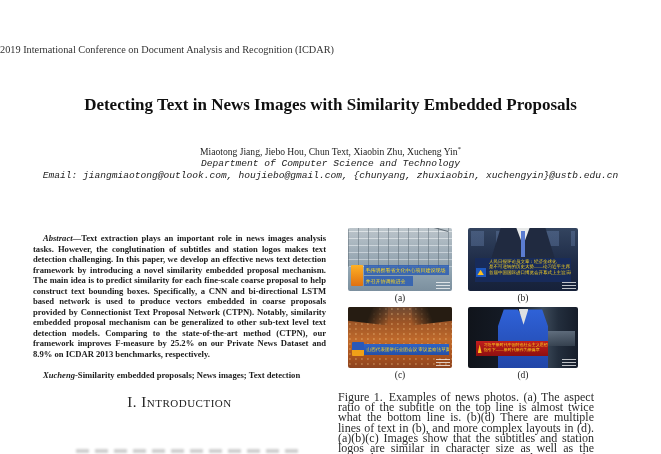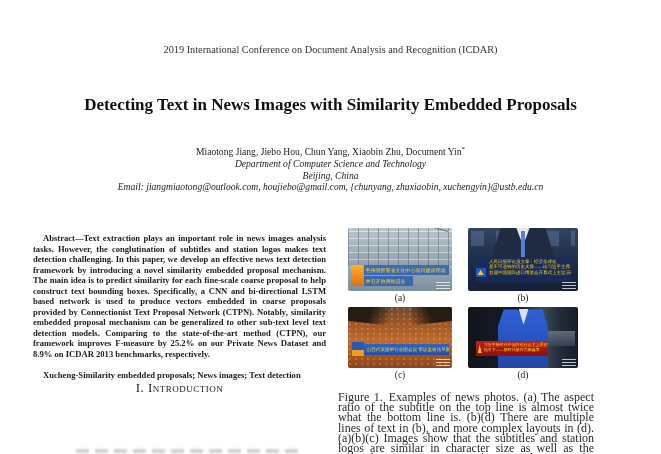--- a/index.html
+++ b/index.html
@@ -1,36 +1,36 @@
 <!DOCTYPE html>
 <html><head>
 <meta charset="utf-8">
 <style>
   html,body{margin:0;padding:0;background:#ffffff;}
   .page{position:relative;width:661px;height:454px;background:#ffffff;overflow:hidden;
         font-family:"Liberation Serif","DejaVu Serif",serif;color:#1d1d1d;}
 
   
-  .conf-header{position:absolute;top:44px;left:0;right:0;text-align:center;
+  .conf-header{position:absolute;top:44px;left:0;right:0;text-align:left;
                font-size:10.3px;color:#333;}
   .paper-title{position:absolute;top:95px;left:50px;right:50px;text-align:center;
                font-weight:bold;font-size:17px;color:#101010;}
   .author-block{position:absolute;top:144px;left:40px;right:40px;text-align:center;
                 font-size:9.6px;line-height:11.7px;color:#222;}
   .author-block .names{font-style:normal;}
   .author-block sup{font-size:7px;}
-  .author-block .affil,.author-block .email{font-style:italic;}
+  .author-block .affil,.author-block .email{font-style:italic;font-family:Liberation Mono, monospace;}
 
   
   .left-col{position:absolute;left:33px;top:233px;width:293px;}
   .abstract-p,.keywords-p{font-size:8.6px;font-weight:bold;text-align:justify;
        line-height:10.55px;margin:0;text-indent:10px;color:#1b1b1b;}
-  .abstract-p .lead,.keywords-p .lead{}
+  .abstract-p .lead,.keywords-p .lead{font-style:italic;}
   .keywords-p{margin-top:10px;}
-  .sec-heading{margin-top:0;text-align:center;font-size:13px;
+  .sec-heading{margin-top:14px;text-align:center;font-size:15px;
        font-variant:small-caps;letter-spacing:.5px;color:#222;font-weight:normal;}
   .ghost-line{position:absolute;left:76px;top:449px;width:224px;height:4px;opacity:.45;
        background:repeating-linear-gradient(90deg,rgba(50,50,50,.5) 0 13px,transparent 13px 19px);
        filter:blur(1.1px);}
 
   
   .figure{position:absolute;left:338px;top:228px;width:257px;height:164px;}
   .photo{position:absolute;overflow:hidden;border-radius:2px;}
   .ph-label{position:absolute;text-align:center;font-size:9.5px;color:#222;}
 
@@ -112,23 +112,22 @@
 </head>
 <body>
 
 <div class="page">
 
   <div class="conf-header">2019 International Conference on Document Analysis and Recognition (ICDAR)</div>
 
   <div class="paper-title">Detecting Text in News Images with Similarity Embedded Proposals</div>
 
   <div class="author-block">
-    <div class="names"><span>Miaotong Jiang, Jiebo Hou, Chun Yang, Xiaobin Zhu, Document Yin</span><sup>*</sup></div>
+    <div class="names"><span>Miaotong Jiang, Jiebo Hou, Chun Text, Xiaobin Zhu, Xucheng Yin</span><sup>*</sup></div>
     <div class="affil">Department of Computer Science and Technology</div>
-    <div class="affil">Beijing, China</div>
     <div class="email">Email: jiangmiaotong@outlook.com, houjiebo@gmail.com, {chunyang, zhuxiaobin, xuchengyin}@ustb.edu.cn</div>
   </div>
 
   <div class="left-col">
     <p class="abstract-p"><span class="lead">Abstract</span><span>—Text extraction plays an important role in news images analysis tasks. However, the conglutination of subtitles and station logos makes text detection challenging. In this paper, we develop an effective news text detection framework by introducing a novel similarity embedded proposal mechanism. The main idea is to predict similarity for each fine-scale coarse proposal to help construct text bounding boxes. Specifically, a CNN and bi-directional LSTM based network is used to produce vectors embedded in coarse proposals provided by Connectionist Text Proposal Network (CTPN). Notably, similarity embedded proposal mechanism can be generalized to other sub-text level text detection models. Comparing to the state-of-the-art method (CTPN), our framework improves F-measure by 25.2% on our Private News Dataset and 8.9% on ICDAR 2013 benchmarks, respectively.</span></p>
     <p class="keywords-p"><span class="lead">Xucheng</span><span>-Similarity embedded proposals; News images; Text detection</span></p>
     <div class="sec-heading">I. Introduction</div>
   </div>
 
   <div class="ghost-line"></div>

